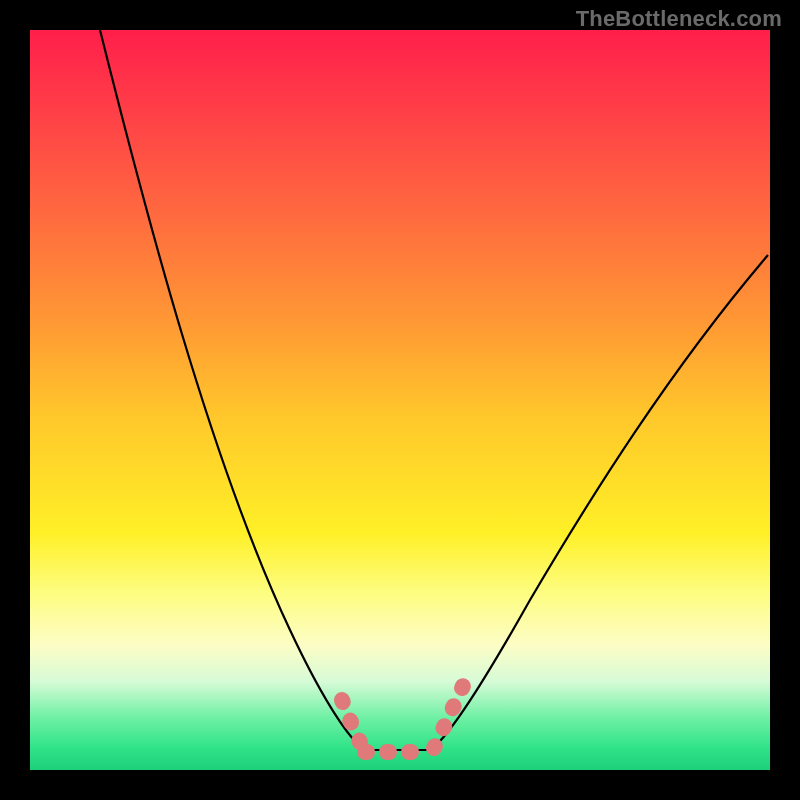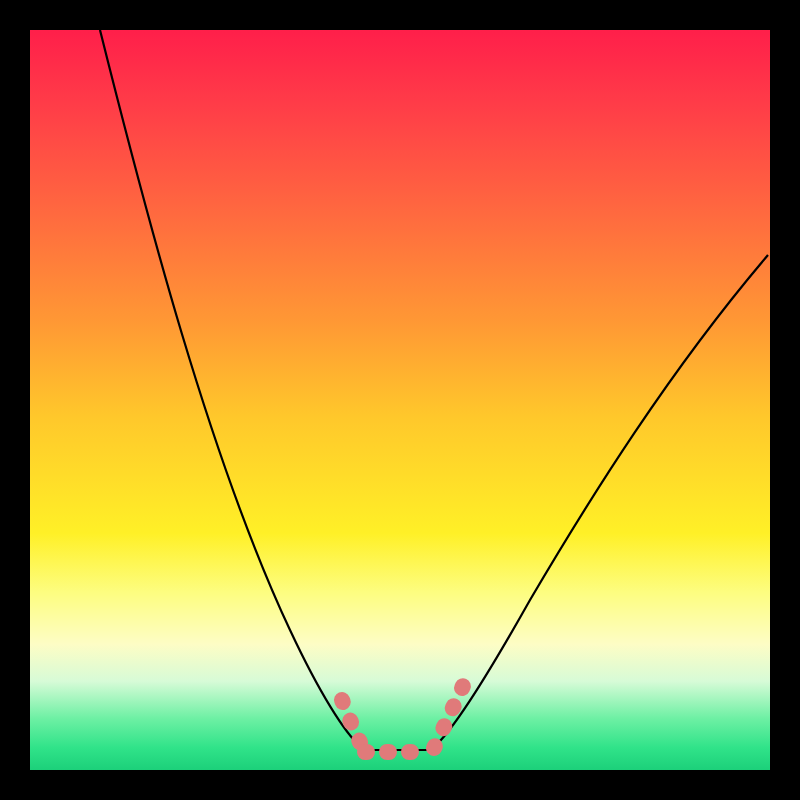--- a/index.html
+++ b/index.html
@@ -49,20 +49,21 @@
     top: 30px;
     width: 740px;
     height: 740px;
     pointer-events: none;
   }
 </style>
 </head>
 <body>
 <div class="frame">
 
+  <div class="watermark">TheBottleneck.com</div>
 
   <div class="plot-bg"></div>
 
   <svg class="curves" viewBox="0 0 740 740" preserveAspectRatio="none">
 
     <path d="M 70 0
              C 115 180, 180 430, 260 600
              C 290 664, 315 703, 330 716
              L 330 720
              L 400 720

